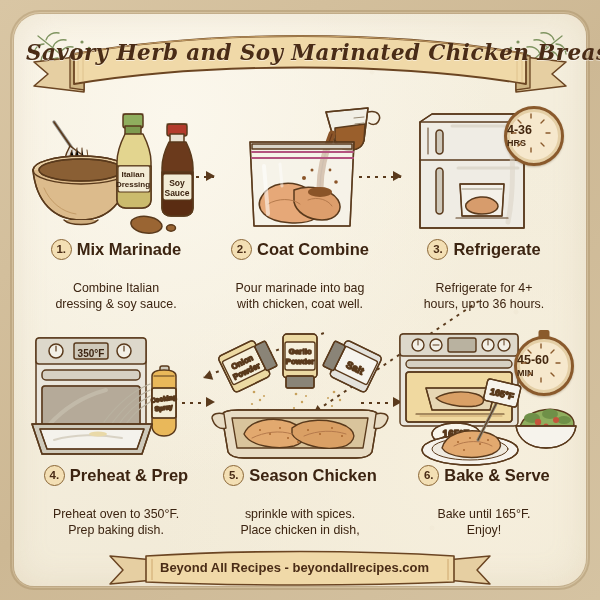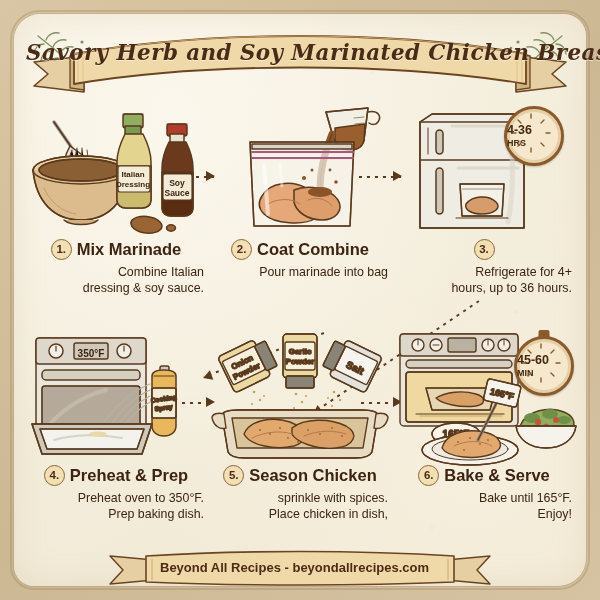--- a/index.html
+++ b/index.html
@@ -77,23 +77,22 @@
     font-family:"Liberation Sans", sans-serif;white-space:nowrap;
   }
   .num{
     width:19px;height:19px;border-radius:50%;
     border:1.6px solid #8a6636;background:#f3dfb4;
     color:#4a2c16;font-size:11.5px;font-weight:700;
     display:flex;align-items:center;justify-content:center;
     flex:0 0 auto;line-height:1;
   }
   .desc{
-    margin-top:4px;font-size:12.4px;line-height:1.30;color:#3c2411;
+    margin-top:20px;font-size:12.4px;line-height:1.30;color:#3c2411;
     font-family:"Liberation Sans", sans-serif;
-    text-align:right;
   }
 
   
   .arrow{position:absolute;}
   .dots{
     height:2px;background-image:linear-gradient(to right,#5a3a1c 0 3px, transparent 3px 8px);
     background-size:8px 2px;background-repeat:repeat-x;
   }
   .head-r{
     position:absolute;right:-1px;top:-5px;width:0;height:0;
@@ -320,20 +319,21 @@
             </g>
           </svg>
         </div>
         <div class="caption">
           <div class="head">
             <span class="num">2.</span>
             <span>Coat Combine</span>
           </div>
           <div class="desc">
             <div>Pour marinade into bag</div>
+            <div>with chicken, coat well.</div>
           </div>
         </div>
       </div>
 
       <div class="step" style="left:368px;top:0px;">
         <div class="art">
           <svg width="184" height="135" viewBox="0 0 184 135">
             <g stroke="#5a3a1c" stroke-width="1.5" stroke-linejoin="round" stroke-linecap="round">
 
               <g>
@@ -369,20 +369,21 @@
                   <path d="M17 37 L14 40"></path>
               </g>
             </svg>
             <div class="t1">4-36</div>
             <div class="t2">HRS</div>
           </div>
         </div>
         <div class="caption">
           <div class="head">
             <span class="num">3.</span>
+            <span>Refrigerate</span>
           </div>
           <div class="desc">
             <div>Refrigerate for 4+</div>
             <div>hours, up to 36 hours.</div>
           </div>
         </div>
       </div>
 
       <div class="step" style="left:0px;top:226px;">
         <div class="art">

